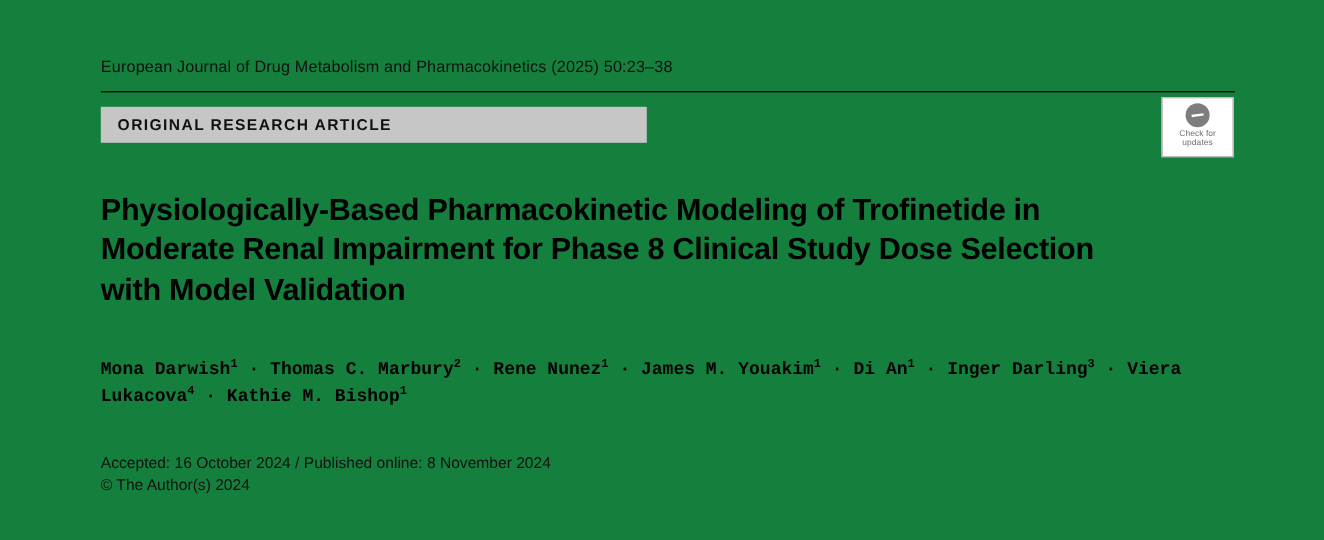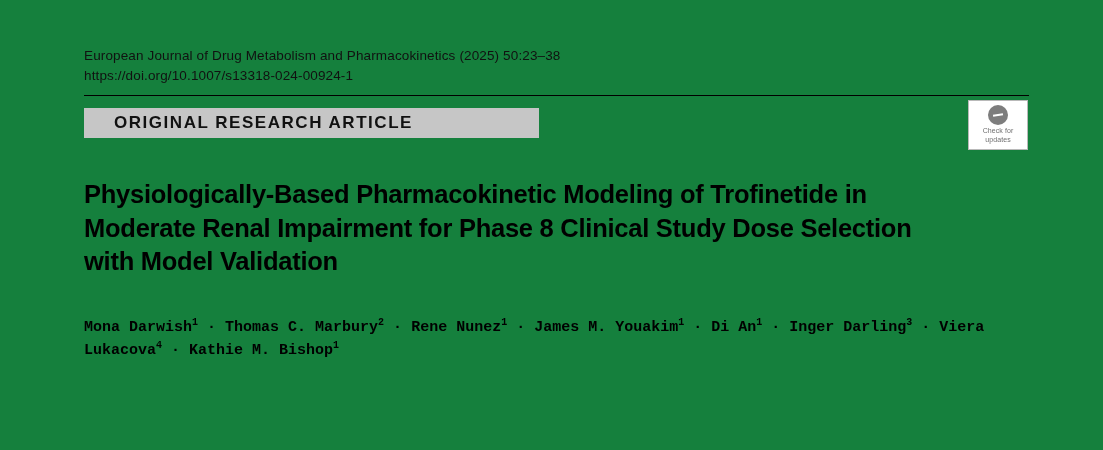--- a/index.html
+++ b/index.html
@@ -54,22 +54,22 @@
     position: absolute;
     left: 0;
     top: 12px;
     width: 455px;
     height: 30px;
     background: #c6c6c6;
     display: flex;
     align-items: center;
   }
   .article-type span {
-    padding-left: 30px;
-    font-size: 17px;
+    padding-left: 14px;
+    font-size: 13px;
     font-weight: 700;
     letter-spacing: 0.09em;
     color: #111111;
   }
 
   
   .check-updates {
     position: absolute;
     left: 884px;
     top: 4px;
@@ -150,21 +150,20 @@
   }
 </style>
 </head>
 <body>
 
 <div class="page">
   <div class="content">
 
     <div class="journal-block">
       <span class="journal-line">European Journal of Drug Metabolism and Pharmacokinetics (2025) 50:23–38</span>
-      <span class="journal-line">https://doi.org/10.1007/s13318-024-00924-1</span>
     </div>
 
     <div class="rule"></div>
 
     <div class="banner-row">
       <div class="article-type">
         <span>ORIGINAL RESEARCH ARTICLE</span>
       </div>
 
       <div class="check-updates">
@@ -173,15 +172,19 @@
         <div class="badge-text">updates</div>
       </div>
     </div>
 
     <div class="title">Physiologically-Based Pharmacokinetic Modeling of Trofinetide in Moderate Renal Impairment for Phase 8 Clinical Study Dose Selection with Model Validation</div>
 
     <div class="authors">
       <span><span>Mona Darwish</span><sup>1</sup><span> · </span></span><span><span>Thomas C. Marbury</span><sup>2</sup><span> · </span></span><span><span>Rene Nunez</span><sup>1</sup><span> · </span></span><span><span>James M. Youakim</span><sup>1</sup><span> · </span></span><span><span>Di An</span><sup>1</sup><span> · </span></span><span><span>Inger Darling</span><sup>3</sup><span> · </span></span><span><span>Viera Lukacova</span><sup>4</sup><span> · </span></span><span><span>Kathie M. Bishop</span><sup>1</sup></span>
     </div>
 
+    <div class="dates">
+      <span>Accepted: 16 October 2024 / Published online: 8 November 2024</span>
+      <span>© The Author(s) 2024</span>
+    </div>
 
   </div>
 </div>
 
 </body></html>

